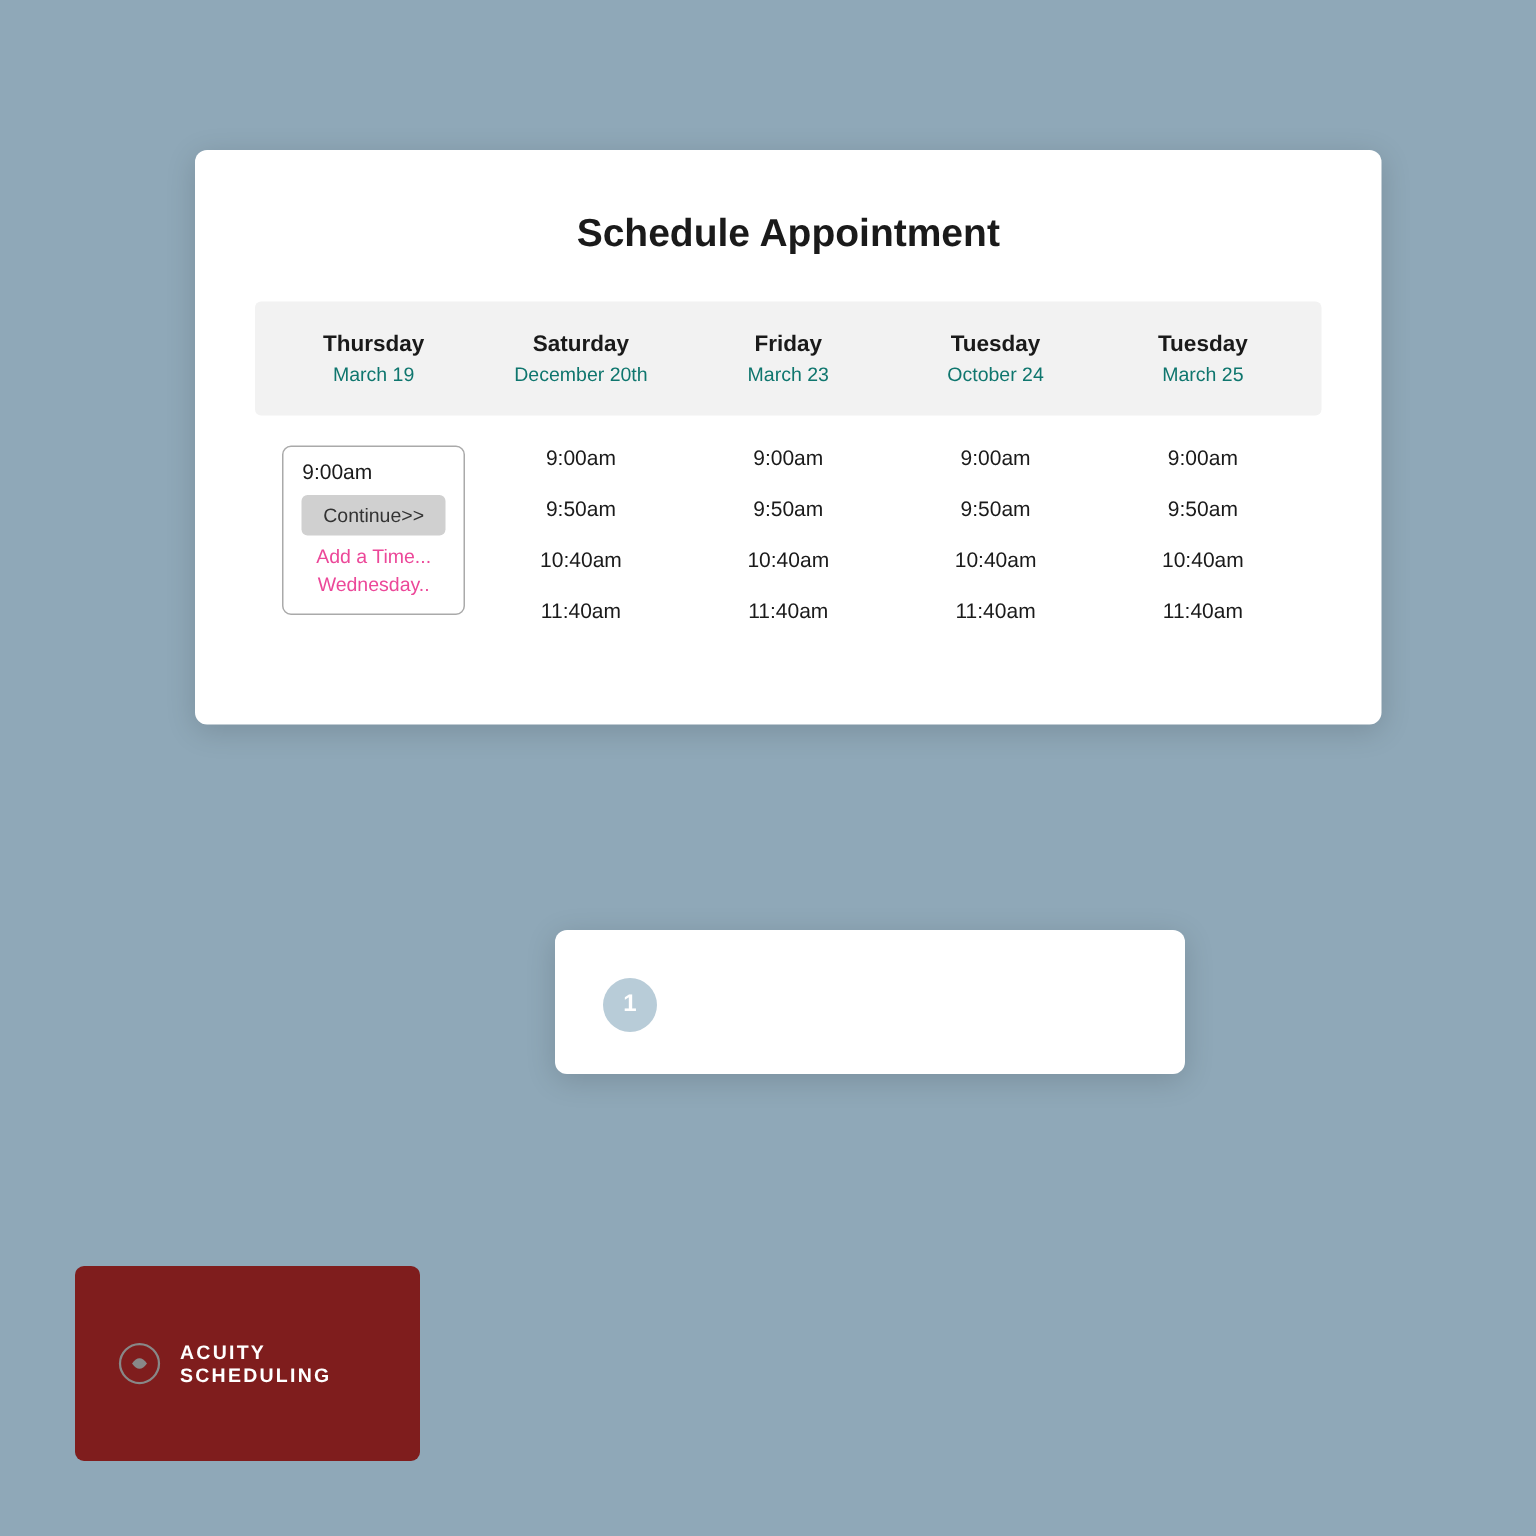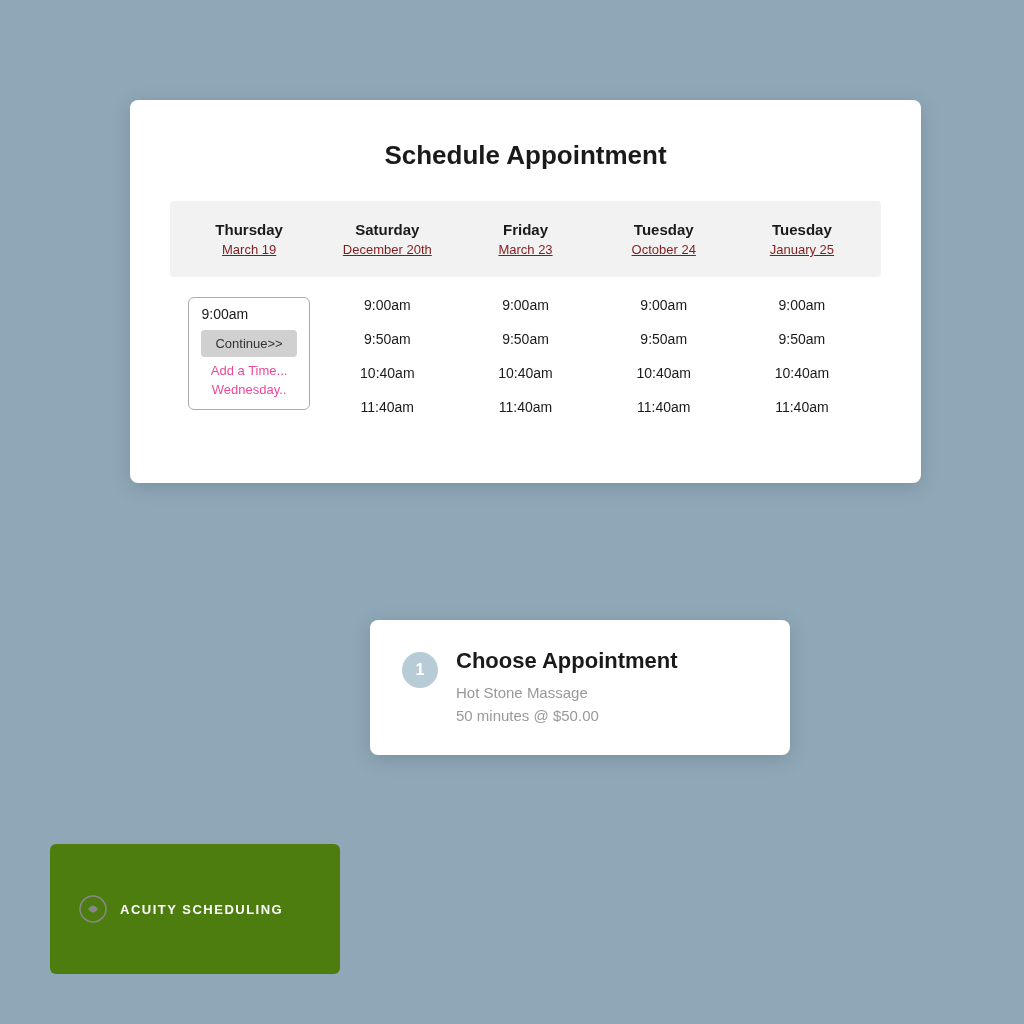--- a/index.html
+++ b/index.html
@@ -49,22 +49,21 @@
 
     .day-name {
       font-size: 15px;
       font-weight: 600;
       color: #1a1a1a;
       margin-bottom: 4px;
     }
 
     .day-date {
       font-size: 13px;
-      color: #7f1d1d;
-      text-decoration: underline;
+      color: #0f766e;
     }
 
     
     .time-slots-area {
       display: flex;
       padding: 0 10px;
     }
 
     .time-col {
       flex: 1;
@@ -164,23 +163,23 @@
       font-size: 15px;
       color: #999;
       line-height: 1.5;
     }
 
     
     .branding-block {
       position: absolute;
       bottom: 50px;
       left: 50px;
-      width: 290px;
+      width: 230px;
       height: 130px;
-      background: #4d7c0f;
+      background: #7f1d1d;
       border-radius: 6px;
       display: flex;
       align-items: center;
       gap: 12px;
       padding: 0 28px;
     }
 
     .acuity-logo-icon {
       width: 30px;
       height: 30px;
@@ -213,21 +212,21 @@
     <div class="day-col">
       <div class="day-name">Friday</div>
       <div class="day-date">March 23</div>
     </div>
     <div class="day-col">
       <div class="day-name">Tuesday</div>
       <div class="day-date">October 24</div>
     </div>
     <div class="day-col">
       <div class="day-name">Tuesday</div>
-      <div class="day-date">January 25</div>
+      <div class="day-date">March 25</div>
     </div>
   </div>
 
   <div class="time-slots-area">
 
     <div class="time-col first-col">
       <div class="expanded-slot">
         <div class="slot-time">9:00am</div>
         <button class="continue-btn">Continue&gt;&gt;</button>
         <div class="slot-action">Add a Time...</div>
@@ -260,25 +259,20 @@
       <div class="time-slot">9:00am</div>
       <div class="time-slot">9:50am</div>
       <div class="time-slot">10:40am</div>
       <div class="time-slot">11:40am</div>
     </div>
   </div>
 </div>
 
 <div class="choose-card">
   <div class="step-badge">1</div>
-  <div class="choose-content">
-    <div class="choose-title">Choose Appointment</div>
-    <div class="choose-detail">Hot Stone Massage</div>
-    <div class="choose-detail">50 minutes @ $50.00</div>
-  </div>
 </div>
 
 <div class="branding-block">
   <svg class="acuity-logo-icon" viewBox="0 0 30 30" fill="none" xmlns="http://www.w3.org/2000/svg">
     <path d="M15 2 C8 2 2 8 2 15 C2 22 8 28 15 28 C22 28 28 22 28 15 C28 8 22 2 15 2Z" stroke="#888" stroke-width="1.5" fill="none"></path>
     <path d="M10 15 Q15 8 20 15 Q15 22 10 15Z" fill="#888"></path>
   </svg>
   <div class="acuity-logo-text">ACUITY SCHEDULING</div>
 </div>
 

